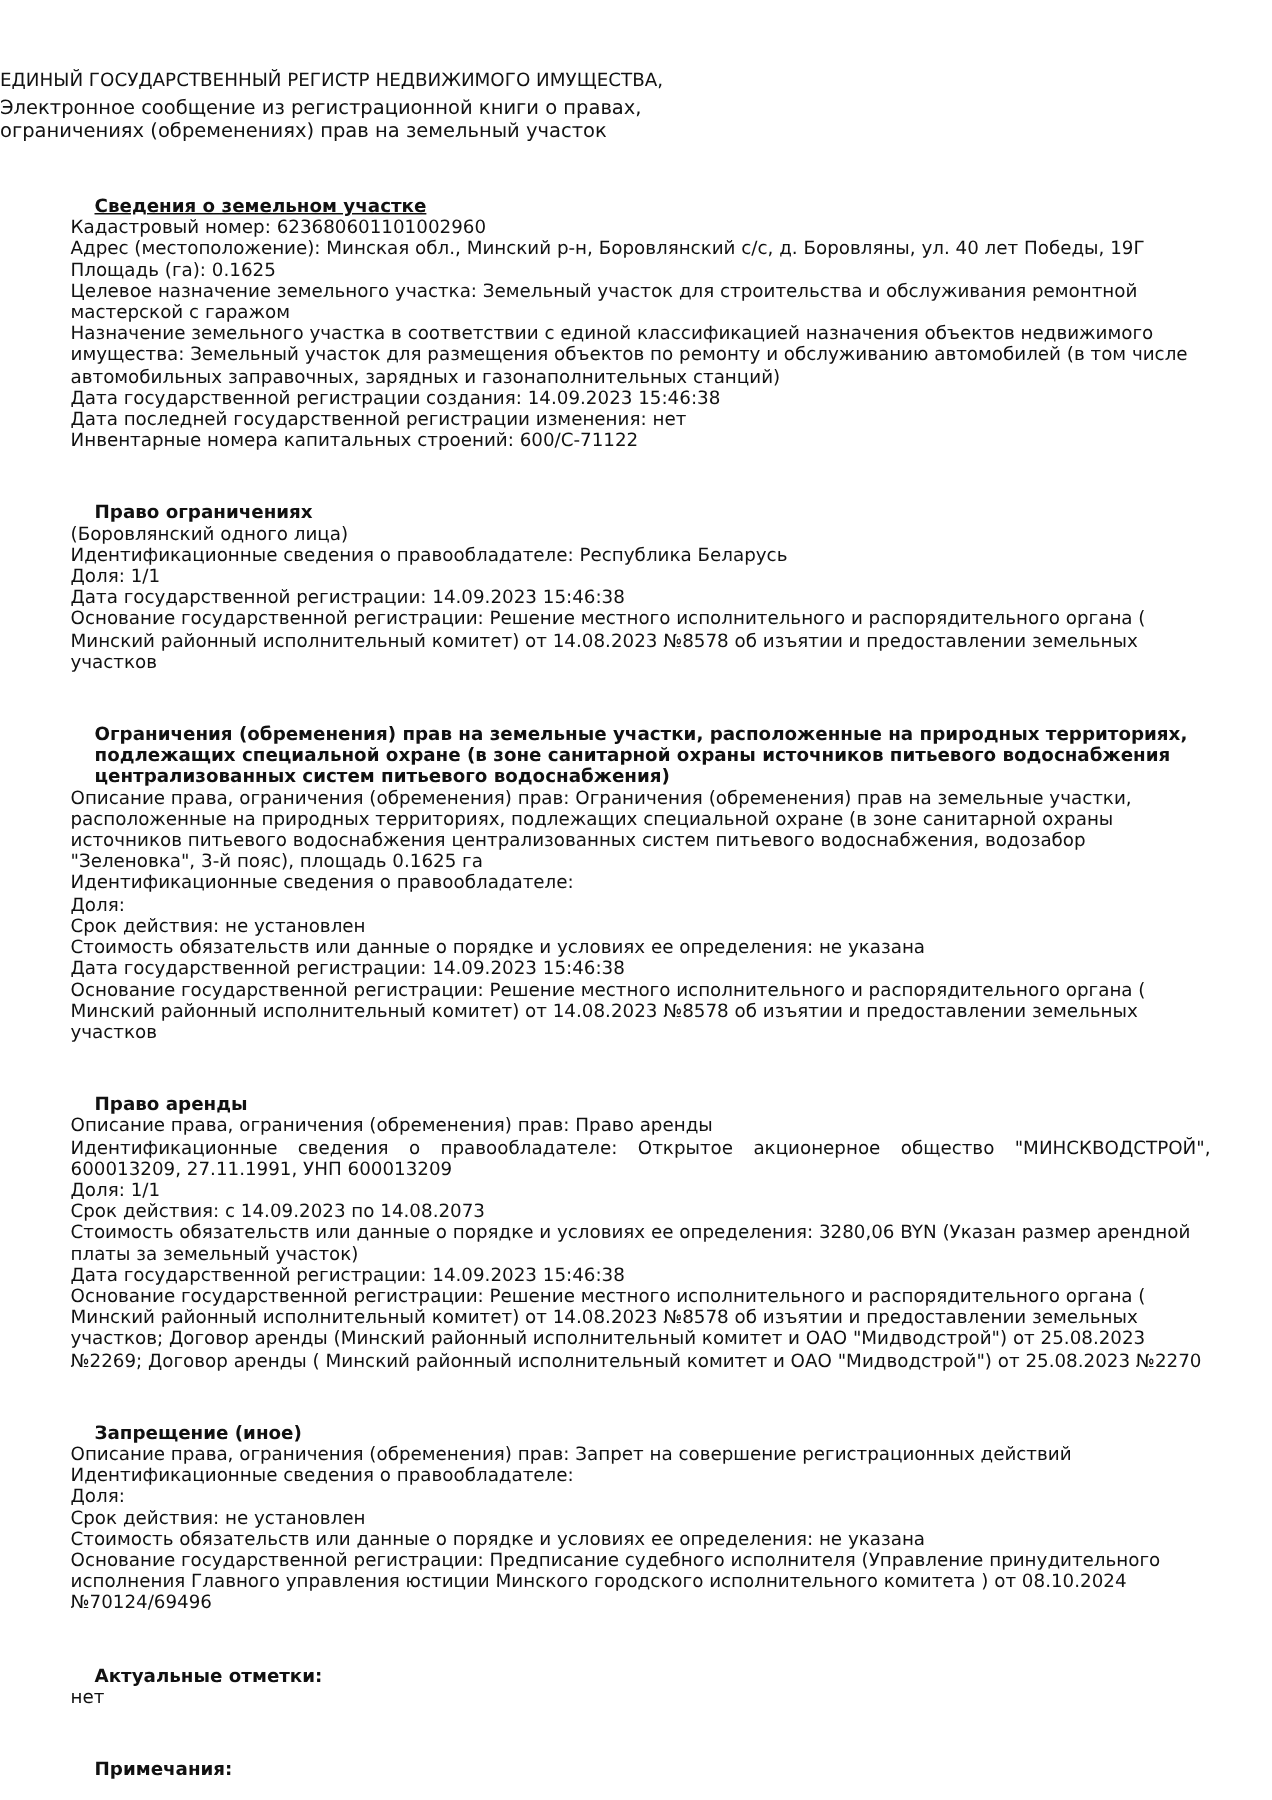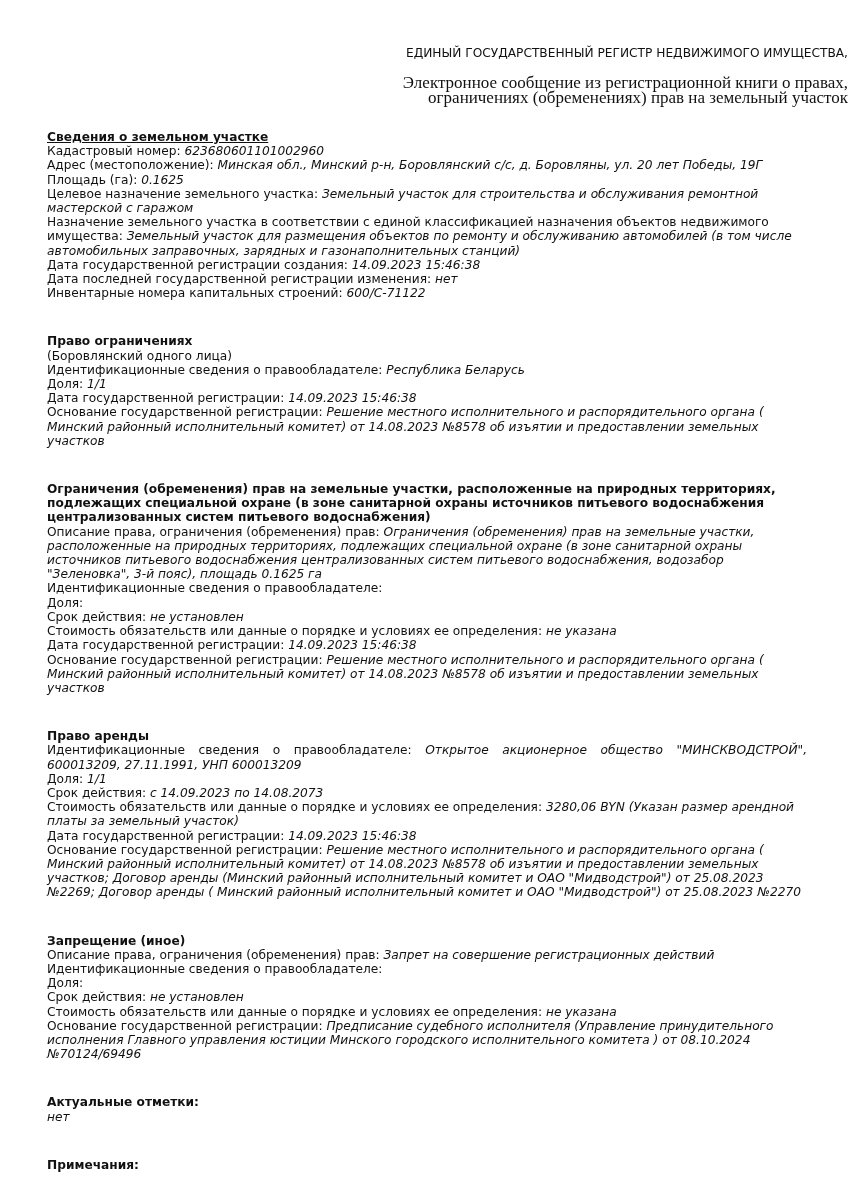--- a/index.html
+++ b/index.html
@@ -1,49 +1,49 @@
 <!DOCTYPE html>
 <html><head>
 <meta charset="utf-8">
 <style>
   html, body { margin: 0; padding: 0; background: #ffffff; }
   body {
     width: 848px; height: 1200px; overflow: hidden; position: relative;
     font-family: "DejaVu Sans", sans-serif; color: #111111;
     font-size: 12.2px; line-height: 14.2px;
   }
-  .header { position: absolute; top: 46px; left: 0; width: 848px; text-align: right; }
+  .header { position: absolute; top: 46px; left: 0; width: 848px; text-align: left; }
   .header .title { font-size: 12.2px; line-height: 15px; }
-  .header .subtitle { margin-top: 14px; font-size: 17px; line-height: 15px; font-family: Liberation Serif, serif; }
+  .header .subtitle { margin-top: 4px; font-size: 13px; line-height: 15px; }
   .content { position: absolute; left: 47px; top: 130px; width: 760px; }
-  .section-title { font-weight: bold; }
+  .section-title { font-weight: bold; margin-left: 16px; }
   .section-title.underline { text-decoration: underline; }
   .line { margin: 0; }
-  .val { font-style: italic; }
+  .val { }
   .justify { text-align: justify; text-align-last: left; }
 </style>
 </head>
 <body>
 
 <div class="header">
   <div class="title">
     <div>ЕДИНЫЙ ГОСУДАРСТВЕННЫЙ РЕГИСТР НЕДВИЖИМОГО ИМУЩЕСТВА,</div>
   </div>
   <div class="subtitle">
     <div>Электронное сообщение из регистрационной книги о правах,</div>
     <div>ограничениях (обременениях) прав на земельный участок</div>
   </div>
 </div>
 
 <div class="content">
 
   <div>
     <div class="section-title underline">Сведения о земельном участке</div>
     <div class="line"><span>Кадастровый номер: </span><span class="val">623680601101002960</span></div>
-    <div class="line"><span>Адрес (местоположение): </span><span class="val">Минская обл., Минский р-н, Боровлянский с/с, д. Боровляны, ул. 20 лет Победы, 19Г</span></div>
+    <div class="line"><span>Адрес (местоположение): </span><span class="val">Минская обл., Минский р-н, Боровлянский с/с, д. Боровляны, ул. 40 лет Победы, 19Г</span></div>
     <div class="line"><span>Площадь (га): </span><span class="val">0.1625</span></div>
     <div class="line"><span>Целевое назначение земельного участка: </span><span class="val">Земельный участок для строительства и обслуживания ремонтной мастерской с гаражом</span></div>
     <div class="line"><span>Назначение земельного участка в соответствии с единой классификацией назначения объектов недвижимого имущества: </span><span class="val">Земельный участок для размещения объектов по ремонту и обслуживанию автомобилей (в том числе автомобильных заправочных, зарядных и газонаполнительных станций)</span></div>
     <div class="line"><span>Дата государственной регистрации создания: </span><span class="val">14.09.2023 15:46:38</span></div>
     <div class="line"><span>Дата последней государственной регистрации изменения: </span><span class="val">нет</span></div>
     <div class="line"><span>Инвентарные номера капитальных строений: </span><span class="val">600/С-71122</span></div>
   </div>
 
   <div style="height:34px"></div>
 
@@ -66,20 +66,21 @@
     <div class="line"><span>Срок действия: </span><span class="val">не установлен</span></div>
     <div class="line"><span>Стоимость обязательств или данные о порядке и условиях ее определения: </span><span class="val">не указана</span></div>
     <div class="line"><span>Дата государственной регистрации: </span><span class="val">14.09.2023 15:46:38</span></div>
     <div class="line"><span>Основание государственной регистрации: </span><span class="val">Решение местного исполнительного и распорядительного органа ( Минский районный исполнительный комитет) от 14.08.2023 №8578 об изъятии и предоставлении земельных участков</span></div>
   </div>
 
   <div style="height:34px"></div>
 
   <div>
     <div class="section-title">Право аренды</div>
+    <div class="line"><span>Описание права, ограничения (обременения) прав: </span><span class="val">Право аренды</span></div>
     <div class="line justify"><span>Идентификационные сведения о правообладателе: </span><span class="val">Открытое акционерное общество "МИНСКВОДСТРОЙ", 600013209, 27.11.1991, УНП 600013209</span></div>
     <div class="line"><span>Доля: </span><span class="val">1/1</span></div>
     <div class="line"><span>Срок действия: </span><span class="val">с 14.09.2023 по 14.08.2073</span></div>
     <div class="line"><span>Стоимость обязательств или данные о порядке и условиях ее определения: </span><span class="val">3280,06 BYN (Указан размер арендной платы за земельный участок)</span></div>
     <div class="line"><span>Дата государственной регистрации: </span><span class="val">14.09.2023 15:46:38</span></div>
     <div class="line"><span>Основание государственной регистрации: </span><span class="val">Решение местного исполнительного и распорядительного органа ( Минский районный исполнительный комитет) от 14.08.2023 №8578 об изъятии и предоставлении земельных участков; Договор аренды (Минский районный исполнительный комитет и ОАО "Мидводстрой") от 25.08.2023 №2269; Договор аренды ( Минский районный исполнительный комитет и ОАО "Мидводстрой") от 25.08.2023 №2270</span></div>
   </div>
 
   <div style="height:34px"></div>
 

